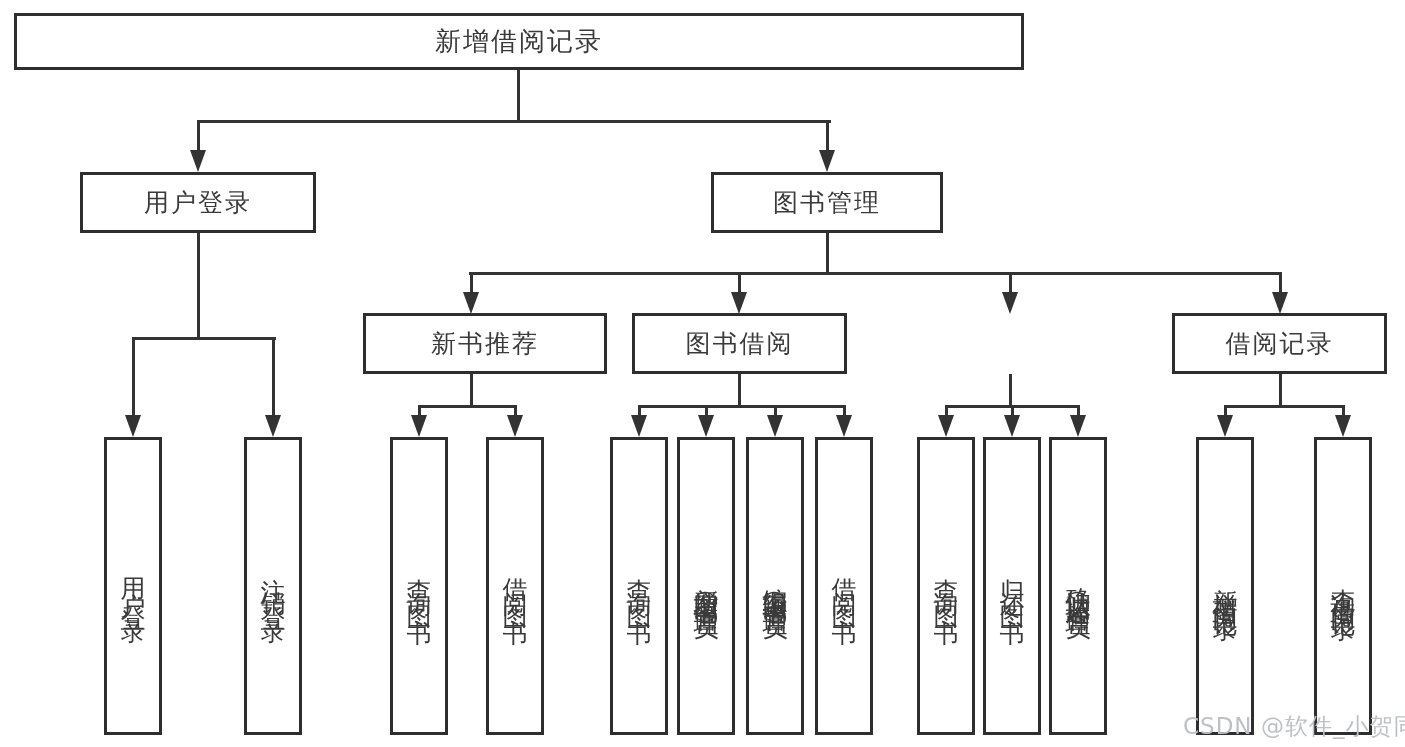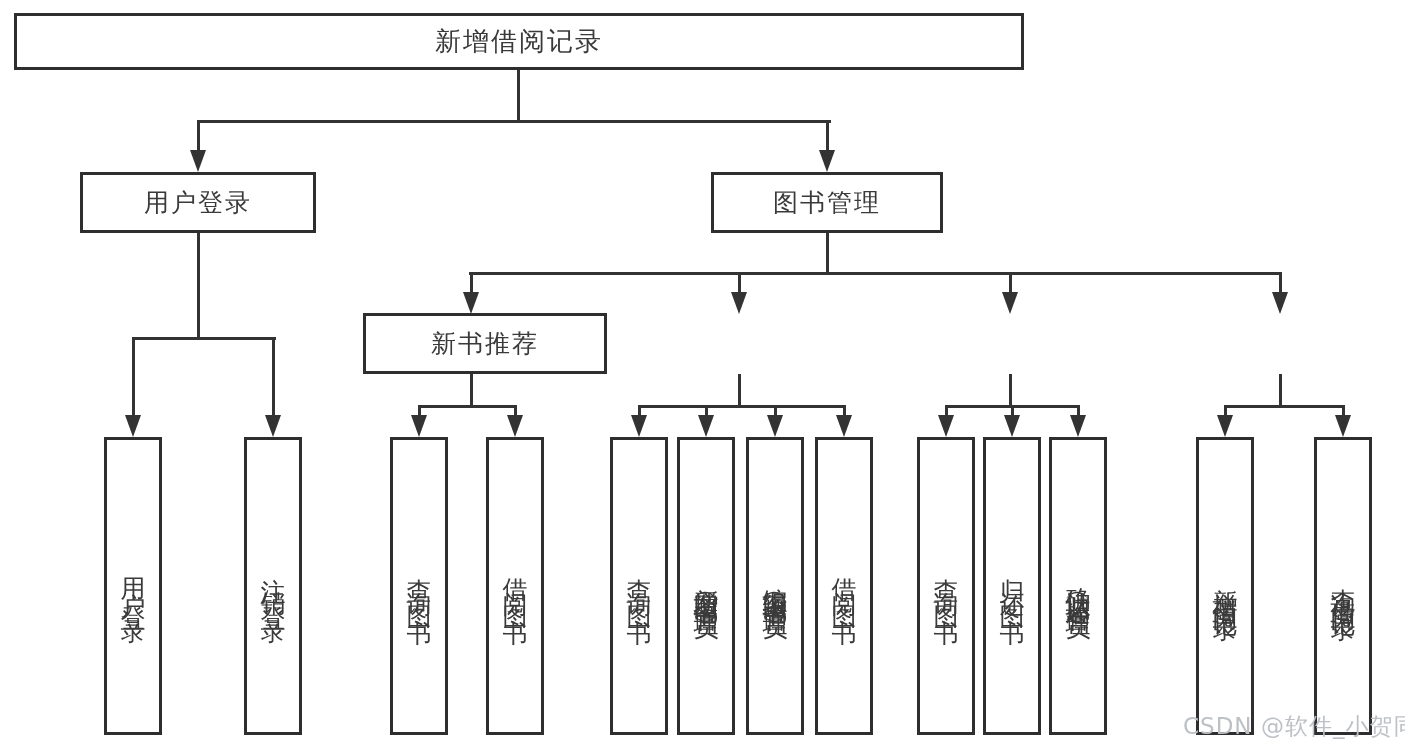--- a/index.html
+++ b/index.html
@@ -68,20 +68,22 @@
   <div class="vline" style="left:470px;top:272px;height:22px;"></div>
   <div class="arrow" style="left:463px;top:292px;"></div>
   <div class="vline" style="left:738px;top:272px;height:22px;"></div>
   <div class="arrow" style="left:731px;top:292px;"></div>
   <div class="vline" style="left:1009px;top:272px;height:22px;"></div>
   <div class="arrow" style="left:1002px;top:292px;"></div>
   <div class="vline" style="left:1279px;top:272px;height:22px;"></div>
   <div class="arrow" style="left:1272px;top:292px;"></div>
 
   <div class="box hbox" style="left:363px;top:313px;width:244px;height:61px;">新书推荐</div>
+  <div class="box hbox" style="left:632px;top:313px;width:215px;height:61px;">图书借阅</div>
+  <div class="box hbox" style="left:1172px;top:313px;width:215px;height:61px;">借阅记录</div>
 
   <div class="vline" style="left:470px;top:374px;height:34px;"></div>
   <div class="vline" style="left:738px;top:374px;height:34px;"></div>
   <div class="vline" style="left:1009px;top:374px;height:34px;"></div>
   <div class="vline" style="left:1279px;top:374px;height:34px;"></div>
 
   <div class="hline" style="left:418px;top:405px;width:99px;"></div>
   <div class="hline" style="left:638px;top:405px;width:208px;"></div>
   <div class="hline" style="left:945px;top:405px;width:135px;"></div>
   <div class="hline" style="left:1224px;top:405px;width:121px;"></div>

